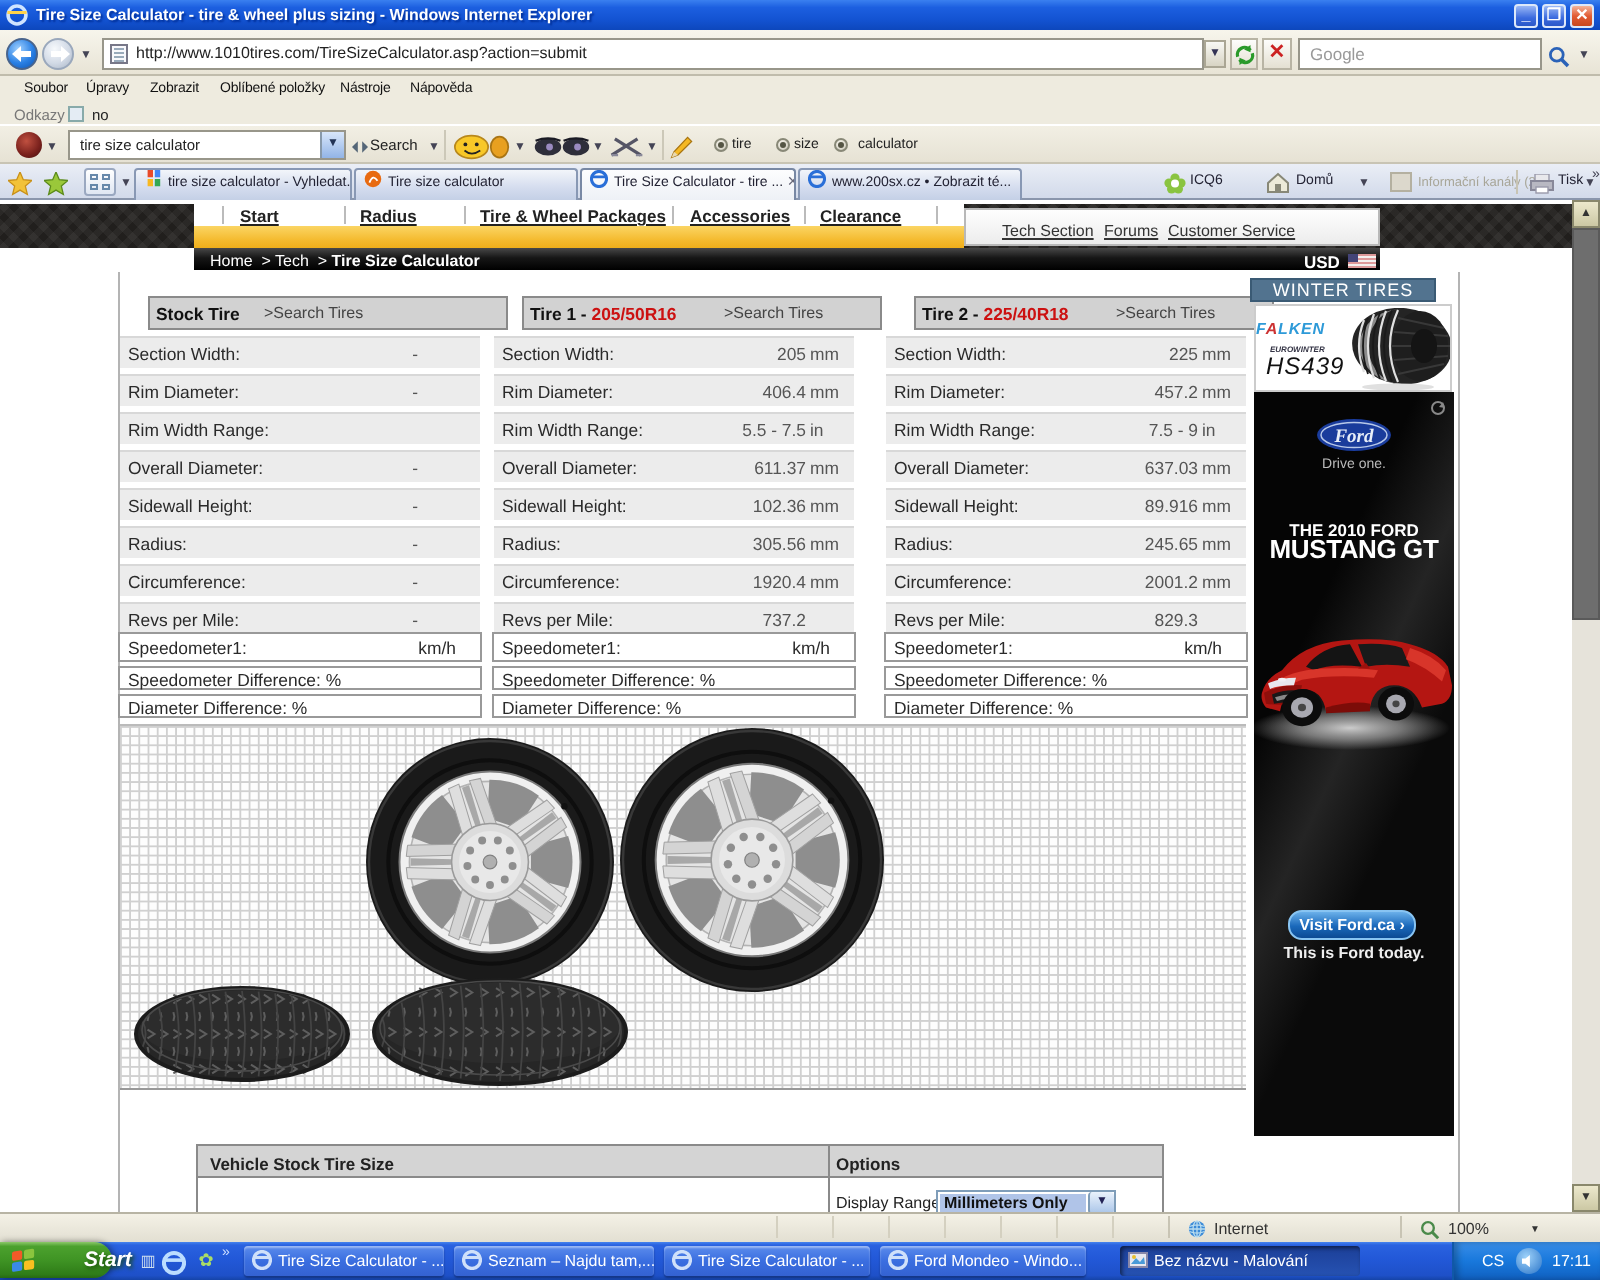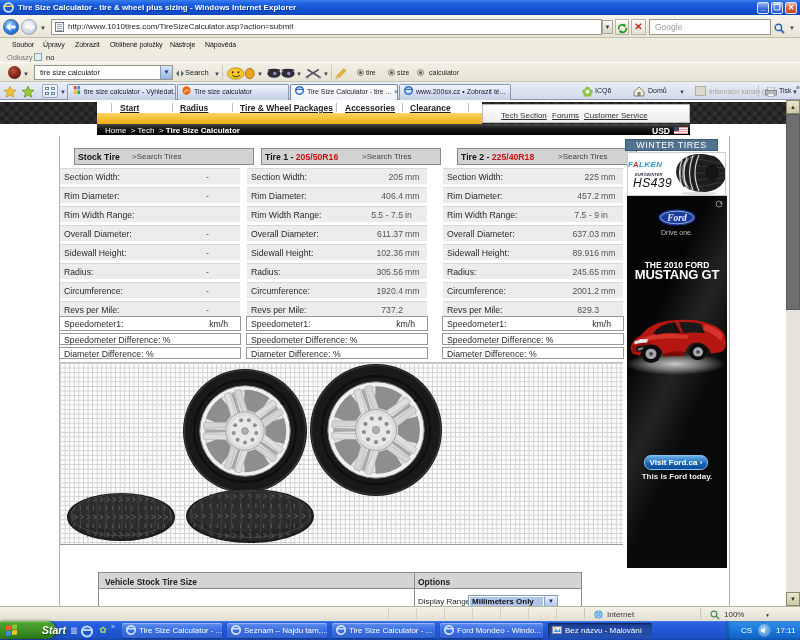--- a/index.html
+++ b/index.html
@@ -931,21 +931,21 @@
         <path d="M0.5 3.8 L9.5 3.8" stroke="#cfe0fa" stroke-width="1.5"></path>
       </svg>Seznam – Najdu tam,...</div>
   <div class="taskbtn" style="left:332px;width:103px"><svg class="ticn" viewBox="0 0 10 10">
         <circle cx="5" cy="5" r="4.2" fill="none" stroke="#cfe0fa" stroke-width="1.7"></circle>
         <path d="M0.5 3.8 L9.5 3.8" stroke="#cfe0fa" stroke-width="1.5"></path>
       </svg>Tire Size Calculator - ...</div>
   <div class="taskbtn" style="left:440px;width:103px"><svg class="ticn" viewBox="0 0 10 10">
         <circle cx="5" cy="5" r="4.2" fill="none" stroke="#cfe0fa" stroke-width="1.7"></circle>
         <path d="M0.5 3.8 L9.5 3.8" stroke="#cfe0fa" stroke-width="1.5"></path>
       </svg>Ford Mondeo - Windo...</div>
-  <div class="taskbtn pressed" style="left:548px;width:104px"><svg class="ticn" viewBox="0 0 10 10">
+  <div class="taskbtn pressed" style="left:560px;width:120px"><svg class="ticn" viewBox="0 0 10 10">
         <rect x="0.5" y="1.5" width="9" height="7" fill="#e8e8f0" stroke="#88a"></rect>
         <path d="M1.5 7 L4 4 L6 6 L8 3.5 L8.5 7 Z" fill="#4a9ad8"></path>
         <circle cx="3" cy="3.5" r="1" fill="#e8c030"></circle>
       </svg>Bez názvu - Malování</div>
   <div id="tray" class="abs">
     <span class="abs" style="left:14px;top:5px">CS</span>
     <span class="abs" style="left:31px;top:3px;width:13px;height:13px;border-radius:50%;background:radial-gradient(circle at 40% 35%,#9ed2fa,#2a74c8)"></span>
     <svg class="abs" style="left:34px;top:6px" width="7" height="7" viewBox="0 0 8 8">
         <path d="M0 2.5 h2 l2.5-2 v7 l-2.5-2 h-2 z" fill="#fff"></path>
       </svg>

